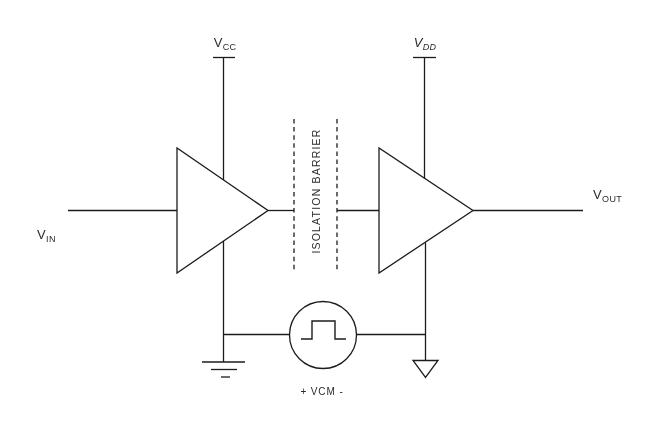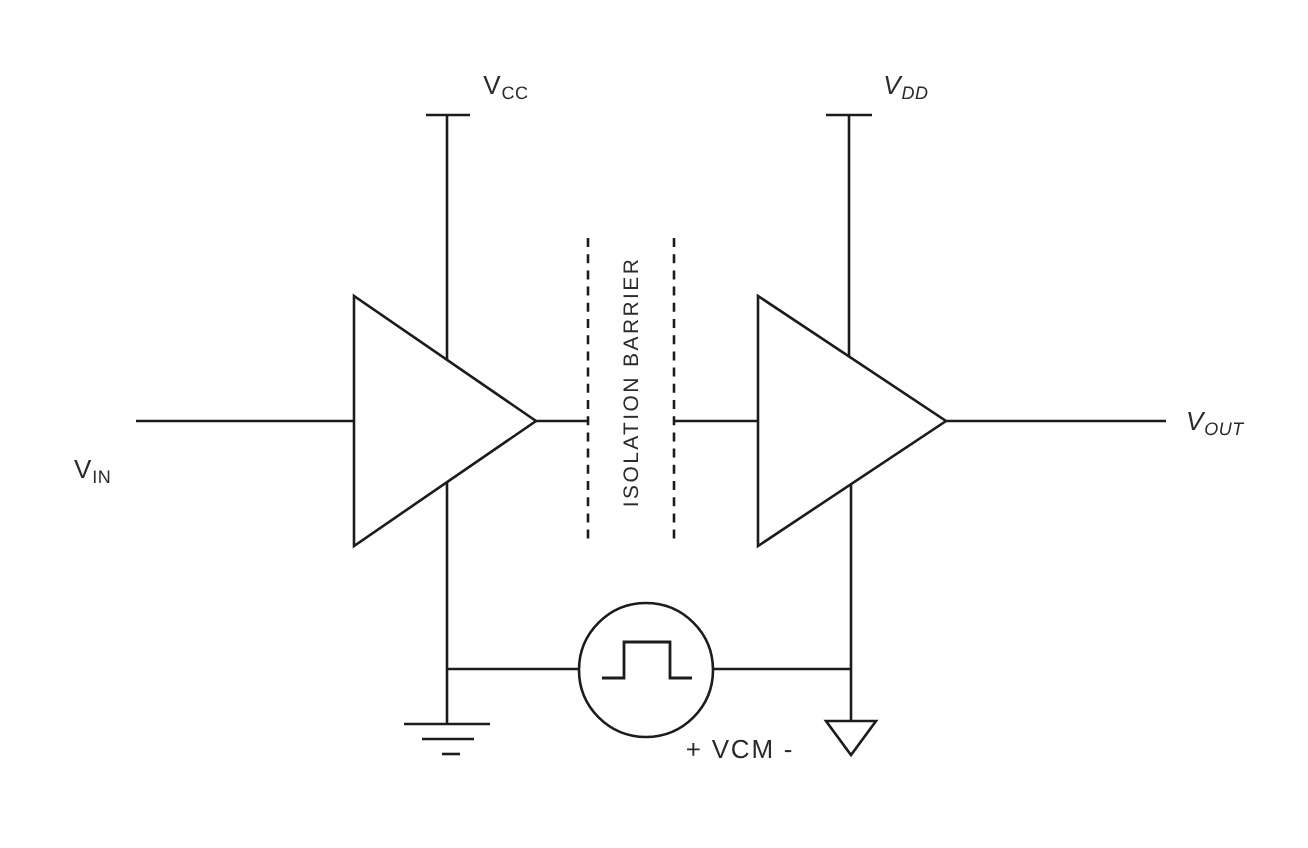--- a/index.html
+++ b/index.html
@@ -30,42 +30,41 @@
     letter-spacing: 0.4px;
     color: var(--text);
     white-space: nowrap;
     line-height: 1;
   }
   .lbl .sub {
     font-size: 9px;
     vertical-align: -2.5px;
     letter-spacing: 0.3px;
   }
-  .lbl.centered { transform: translateX(-50%); margin-left: 28px; }
+  .lbl.centered { transform: translateX(-50%); }
   .barrier-label {
     position: absolute;
     left: 316px; top: 191px;
     transform: translate(-50%, -50%) rotate(-90deg);
     transform-origin: center;
     font-size: 10.5px;
     letter-spacing: 1.2px;
     white-space: nowrap;
     color: var(--text);
     line-height: 1;
   }
   .vcm-label {
     position: absolute;
-    left: 322px; top: 368px;
+    left: 322px; top: 387px;
     transform: translateX(-50%);
-    font-size: 13px;
+    font-size: 10px;
     letter-spacing: 0.9px;
     white-space: nowrap;
     color: var(--text);
     line-height: 1;
-    margin-left: 48px;
   }
 </style>
 </head>
 <body>
 
 <div class="stage">
 
   <svg class="diagram-svg" viewBox="0 0 654 424" fill="none" stroke="currentColor" stroke-width="1.3" stroke-linecap="butt">
 
     <g>
@@ -122,21 +121,21 @@
   </div>
 
   <div class="lbl centered" style="left:225px; top:36px;">
     <span>V</span><span class="sub">CC</span>
   </div>
 
   <div class="lbl centered" style="left:425px; top:36px;font-style:italic;">
     <span>V</span><span class="sub">DD</span>
   </div>
 
-  <div class="lbl" style="left:593px; top:204px;font-style:italic;">
+  <div class="lbl" style="left:593px; top:188px;">
     <span>V</span><span class="sub">OUT</span>
   </div>
 
   <div class="barrier-label">ISOLATION BARRIER</div>
 
   <div class="vcm-label">+ VCM -</div>
 
 </div>
 
 </body></html>

